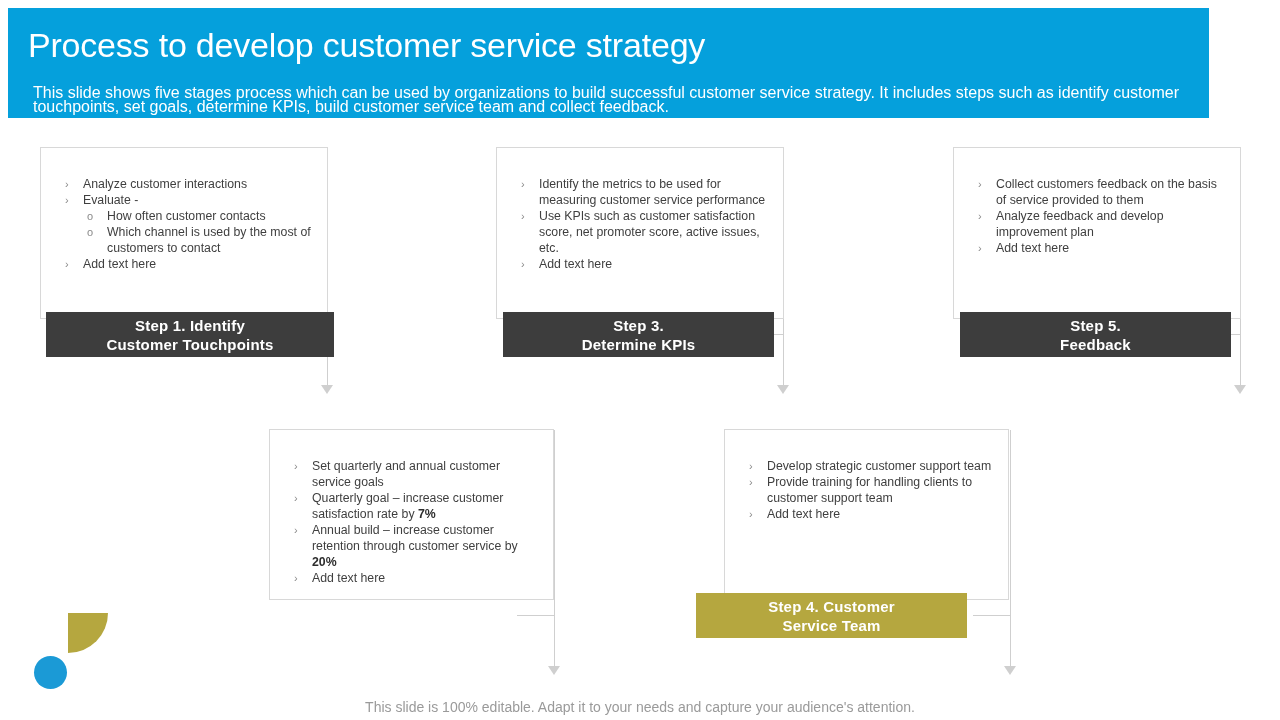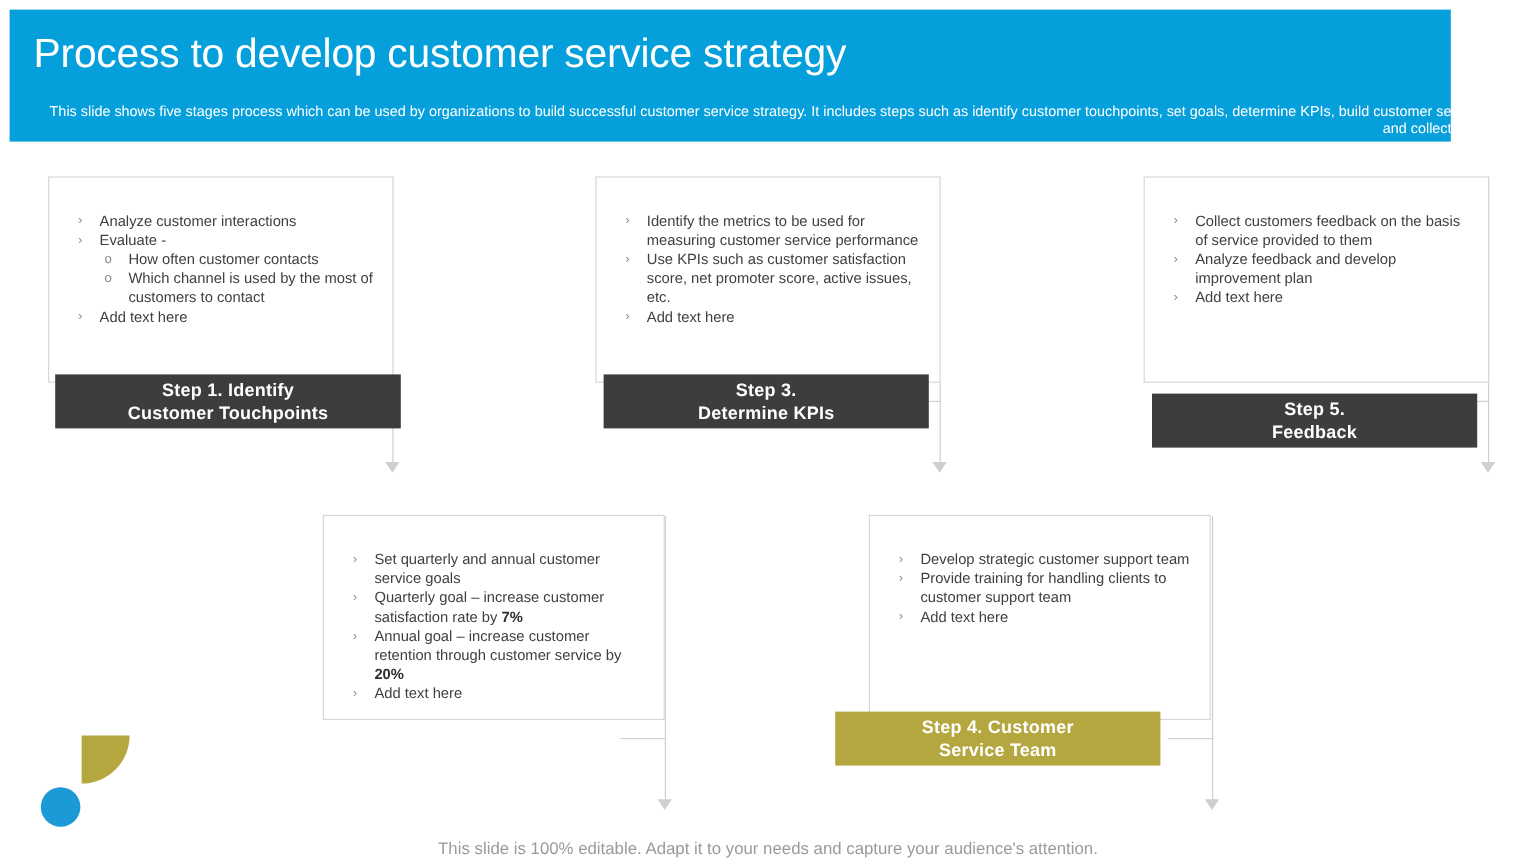--- a/index.html
+++ b/index.html
@@ -34,25 +34,24 @@
     font-weight: 400;
     color: #ffffff;
     letter-spacing: -0.2px;
     white-space: nowrap;
   }
   .header-subtitle {
     position: absolute;
     left: 25px;
     top: 78px;
     width: 1232px;
-    font-size: 12px;
+    font-size: 16px;
     line-height: 14px;
     color: #ffffff;
     font-weight: 400;
-    text-align: right;
   }
 
   
   .card {
     position: absolute;
     border: 1px solid #d8d8d8;
     background: #ffffff;
   }
   .card-body {
     position: absolute;
@@ -264,41 +263,41 @@
           <span class="chev">›</span>
           <span>Analyze feedback and develop improvement plan</span>
         </li>
         <li>
           <span class="chev">›</span>
           <span>Add text here</span>
         </li>
       </ul>
     </div>
   </div>
-  <div class="label-bar label-dark" style="left:960px; top:328px; width:271px; height:45px;">
+  <div class="label-bar label-dark" style="left:960px; top:312px; width:271px; height:45px;">
     <div>
       <span>Step 5.</span><br>
       <span>Feedback</span>
     </div>
   </div>
 
   <div class="card" style="left:269px; top:429px; width:285px; height:171px;">
     <div class="card-body">
       <ul class="bullets">
         <li>
           <span class="chev">›</span>
           <span>Set quarterly and annual customer service goals</span>
         </li>
         <li>
           <span class="chev">›</span>
           <span>Quarterly goal – increase customer satisfaction rate by </span><span class="bold">7%</span>
         </li>
         <li>
           <span class="chev">›</span>
-          <span>Annual goal – increase customer retention through customer service by </span><span class="bold">20%</span>
+          <span>Annual build – increase customer retention through customer service by </span><span class="bold">20%</span>
         </li>
         <li>
           <span class="chev">›</span>
           <span>Add text here</span>
         </li>
       </ul>
     </div>
   </div>
 
   <div class="card" style="left:724px; top:429px; width:285px; height:171px;">

